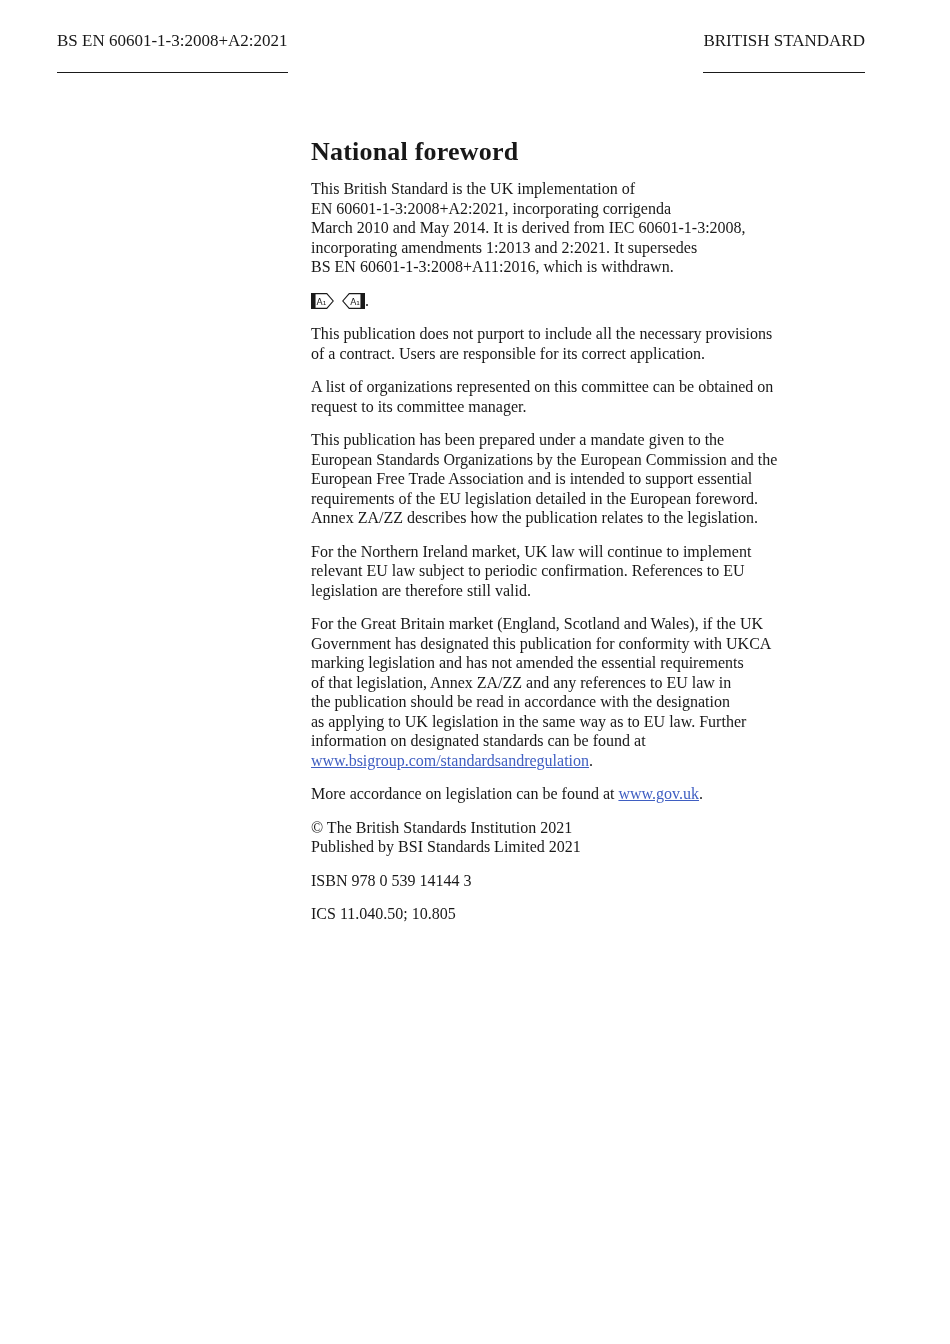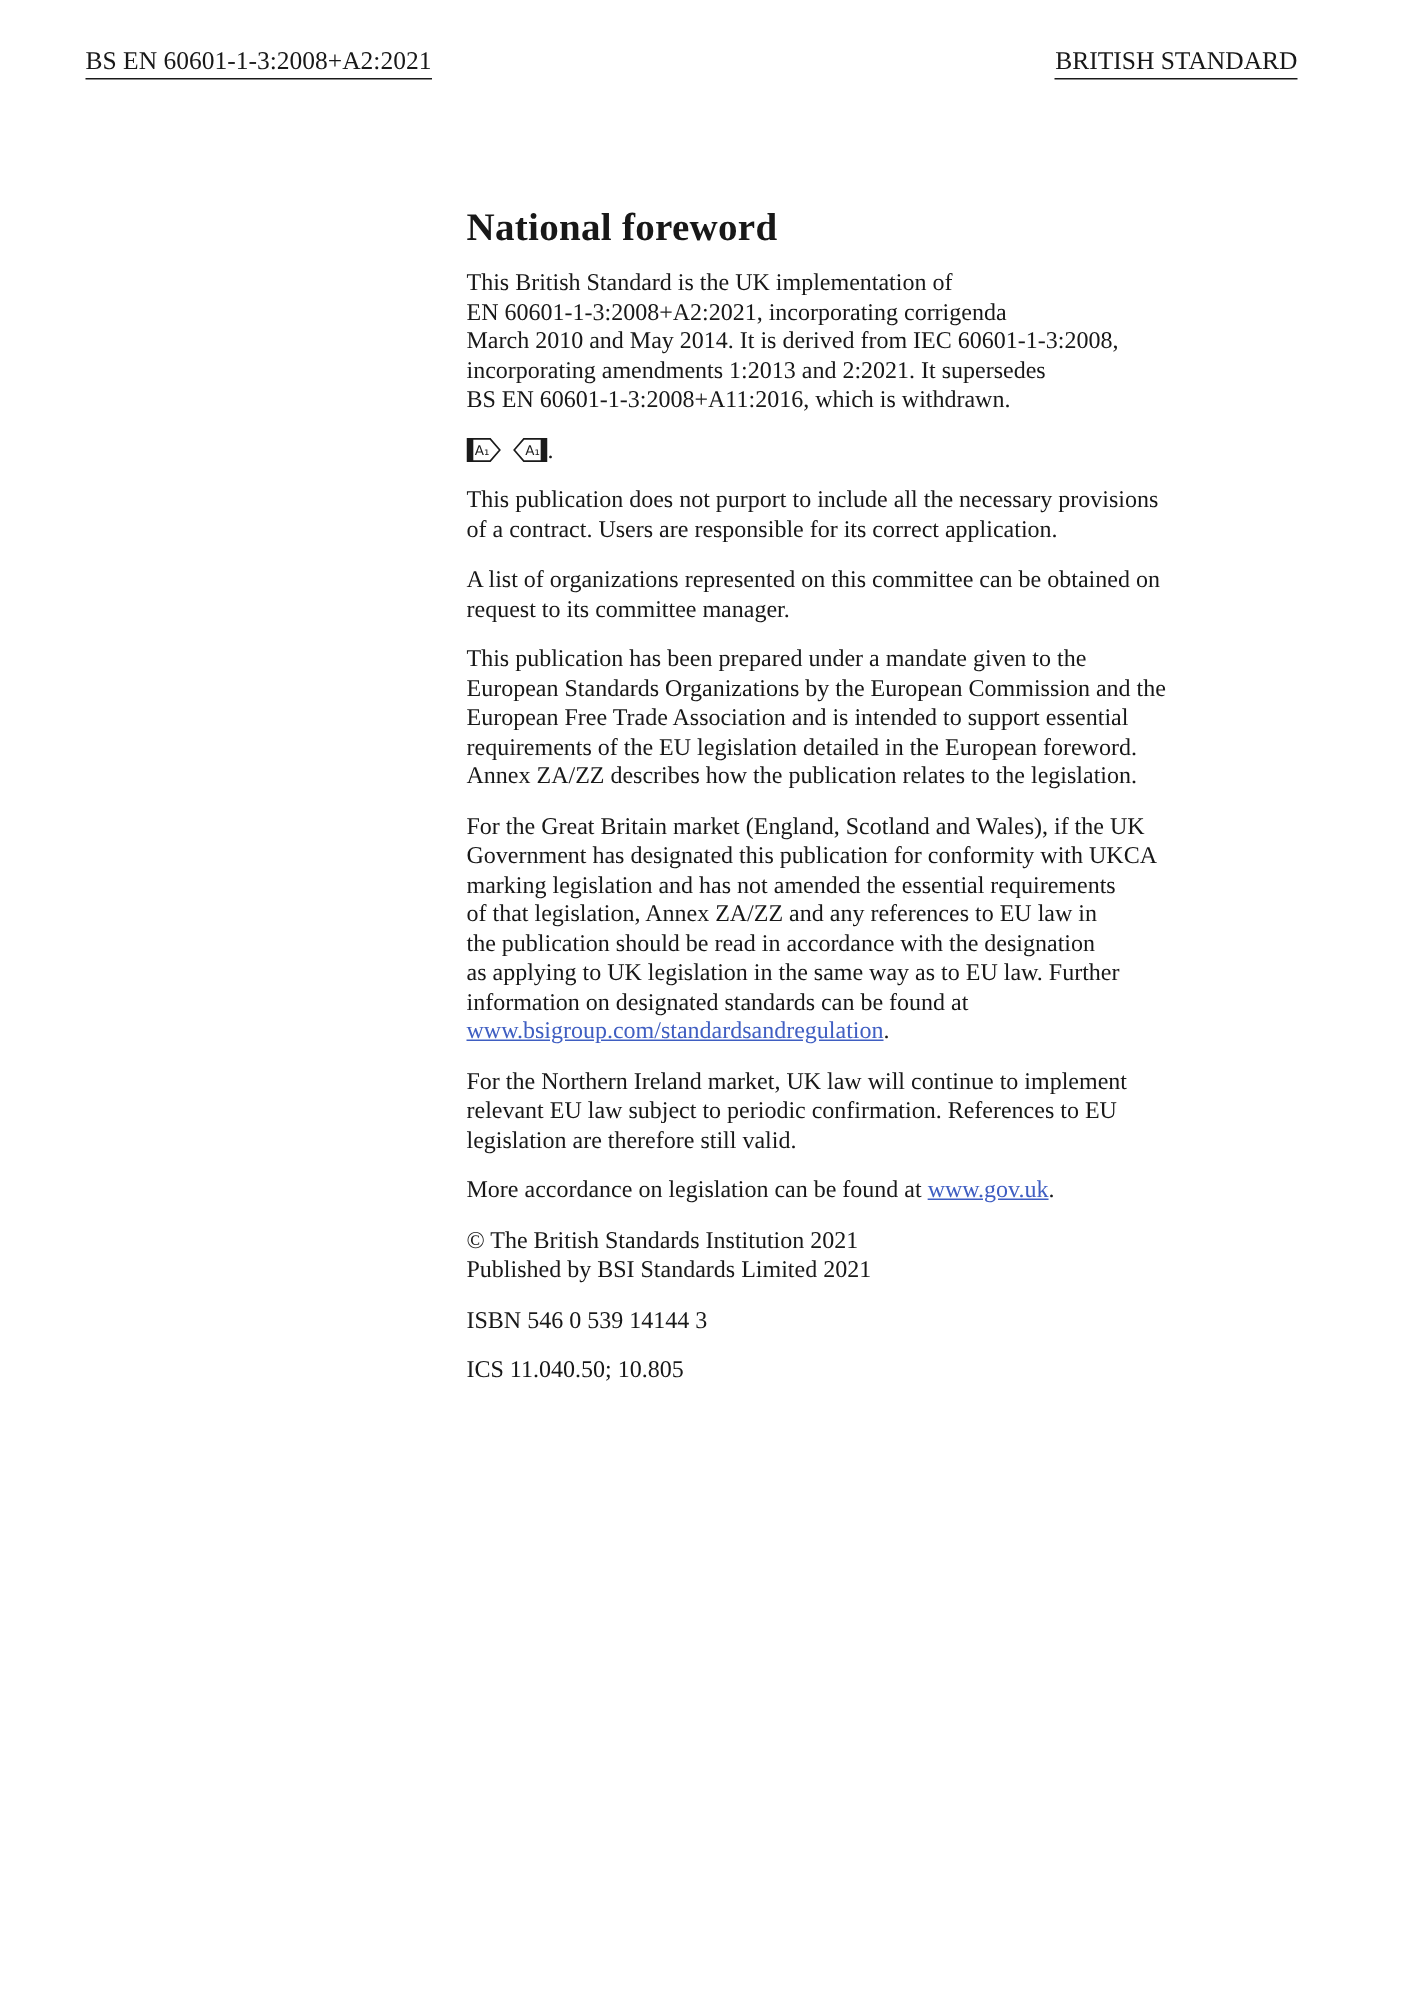--- a/index.html
+++ b/index.html
@@ -21,21 +21,21 @@
     left: 57px;
     right: 85px;
     display: flex;
     justify-content: space-between;
     align-items: flex-start;
     font-size: 17px;
   }
   .header-cell {
     display: inline-block;
     line-height: 22px;
-    padding-bottom: 0;
+    padding-bottom: 20px;
     border-bottom: 1.5px solid #1a1a1a;
     white-space: nowrap;
   }
 
   .content {
     position: absolute;
     top: 136px;
     left: 311px;
     width: 558px;
   }
@@ -107,38 +107,38 @@
 
     <p class="para">A list of organizations represented on this committee can be obtained on
 request to its committee manager.</p>
 
     <p class="para">This publication has been prepared under a mandate given to the
 European Standards Organizations by the European Commission and the
 European Free Trade Association and is intended to support essential
 requirements of the EU legislation detailed in the European foreword.
 Annex ZA/ZZ describes how the publication relates to the legislation.</p>
 
+    <p class="para">For the Northern Ireland market, UK law will continue to implement
+relevant EU law subject to periodic confirmation. References to EU
+legislation are therefore still valid.</p>
+
     <p class="para"><span>For the Great Britain market (England, Scotland and Wales), if the UK
 Government has designated this publication for conformity with UKCA
 marking legislation and has not amended the essential requirements
 of that legislation, Annex ZA/ZZ and any references to EU law in
 the publication should be read in accordance with the designation
 as applying to UK legislation in the same way as to EU law. Further
 information on designated standards can be found at
 </span><a class="doc-link">www.bsigroup.com/standardsandregulation</a><span>.</span></p>
 
-    <p class="para">For the Northern Ireland market, UK law will continue to implement
-relevant EU law subject to periodic confirmation. References to EU
-legislation are therefore still valid.</p>
-
     <p class="para"><span>More accordance on legislation can be found at </span><a class="doc-link">www.gov.uk</a><span>.</span></p>
 
     <p class="para">© The British Standards Institution 2021
 Published by BSI Standards Limited 2021</p>
 
-    <p class="para">ISBN 546 0 539 14144 3</p>
+    <p class="para">ISBN 978 0 539 14144 3</p>
 
     <p class="para">ICS 11.040.50; 10.805</p>
 
 
 
   </div>
 </div>
 
 </body></html>

